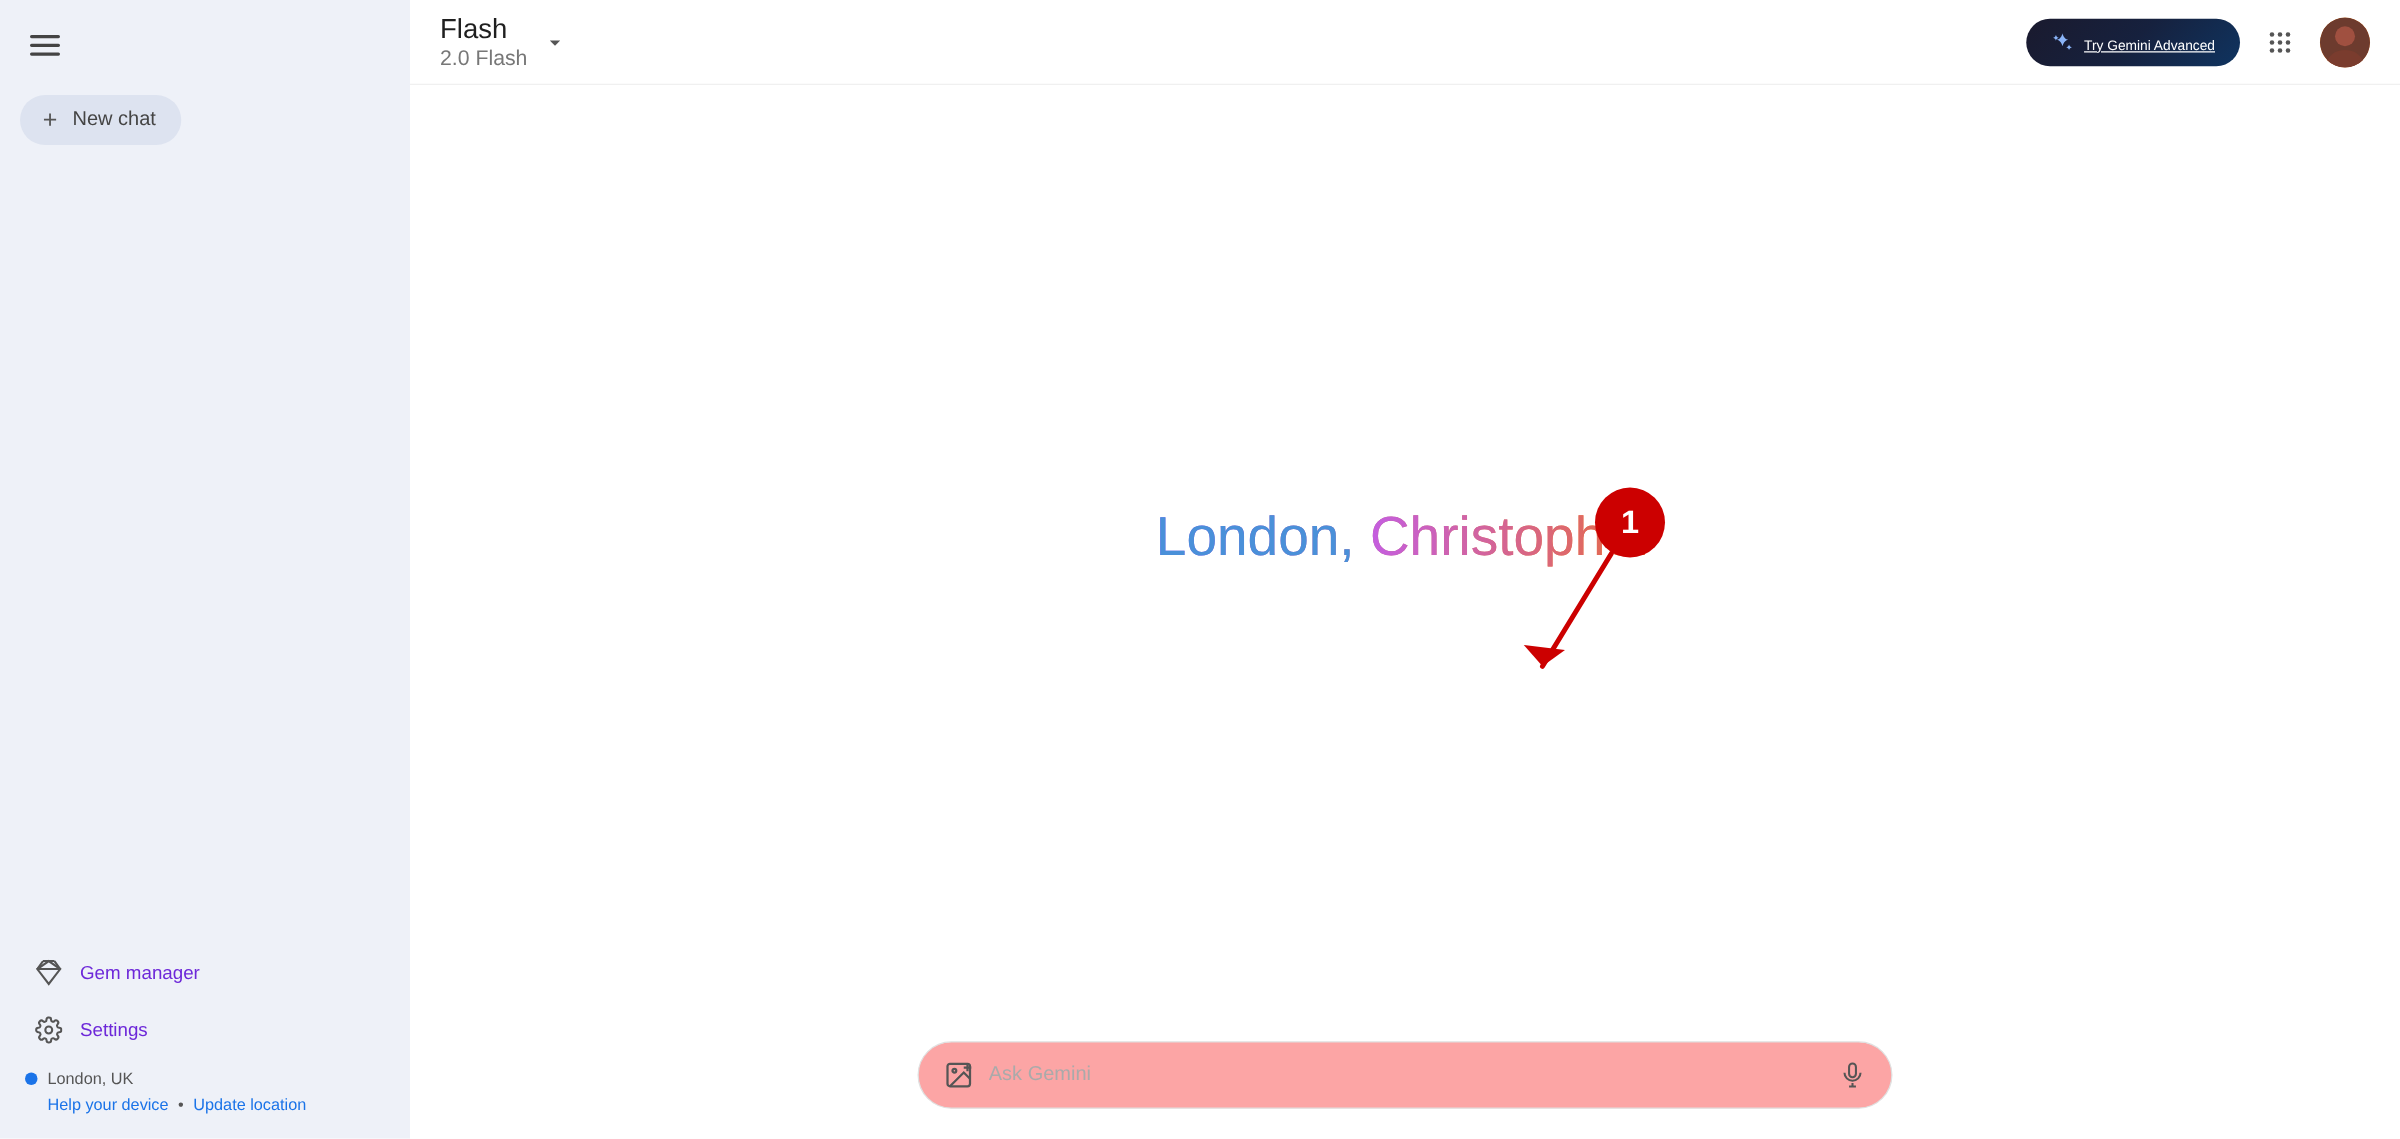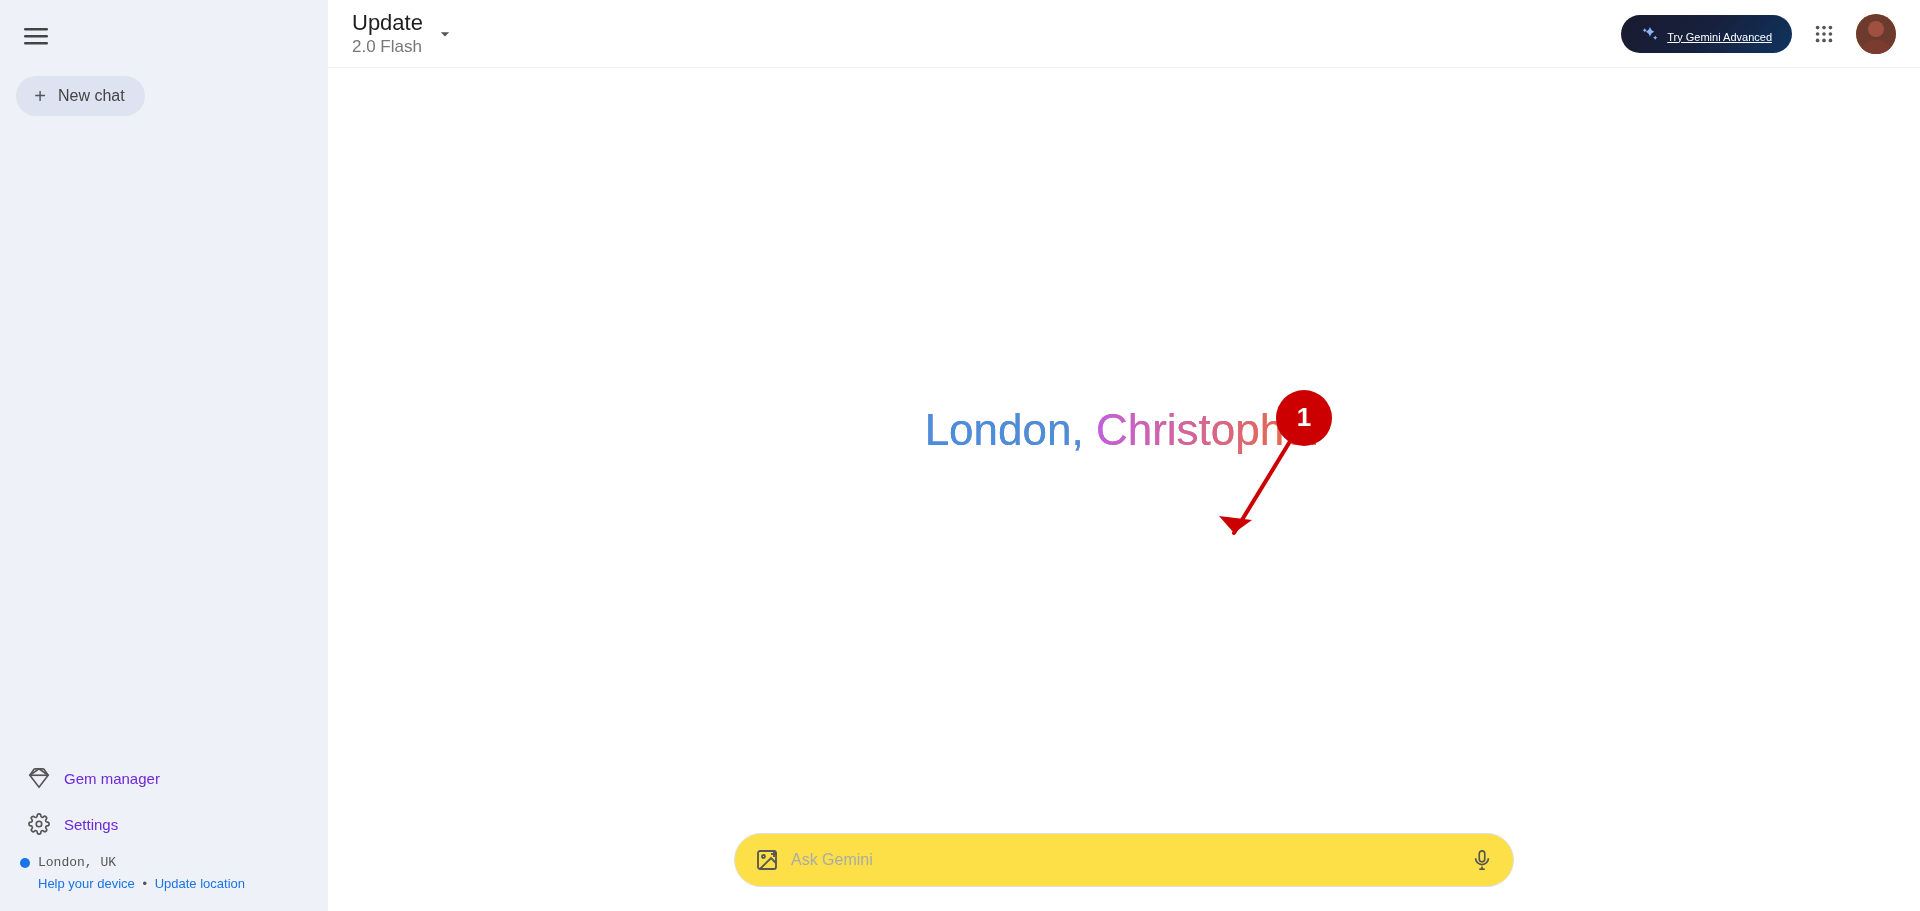--- a/index.html
+++ b/index.html
@@ -112,21 +112,20 @@
       transform: translateY(-50%);
     }
 
     .sidebar-location {
       padding: 8px 20px 4px 20px;
       display: flex;
       align-items: center;
       gap: 8px;
       font-size: 13px;
       color: #555;
-      font-family: Liberation Mono, monospace;
     }
 
     .location-dot {
       width: 10px;
       height: 10px;
       background: #1a73e8;
       border-radius: 50%;
       flex-shrink: 0;
     }
 
@@ -288,21 +287,21 @@
       position: absolute;
       bottom: 24px;
       left: 50%;
       transform: translateX(-50%);
       width: 780px;
     }
 
     .input-wrapper {
       display: flex;
       align-items: center;
-      background: #fde047;
+      background: #fca5a5;
       border-radius: 32px;
       padding: 14px 20px;
       gap: 12px;
       border: 1px solid #e0e0e0;
     }
 
     .input-add-btn {
       background: none;
       border: none;
       cursor: pointer;
@@ -388,21 +387,21 @@
       <a href="#">Update location</a>
     </div>
   </div>
 </div>
 
 <div class="main">
 
   <div class="header">
     <div class="header-left">
       <div>
-        <div class="gemini-title">Update</div>
+        <div class="gemini-title">Flash</div>
         <div class="gemini-version">2.0 Flash</div>
       </div>
       <button class="chevron-btn">
         <svg width="20" height="20" viewBox="0 0 24 24" fill="currentColor">
           <path d="M7 10l5 5 5-5z"></path>
         </svg>
       </button>
     </div>
 
     <div class="header-right">

